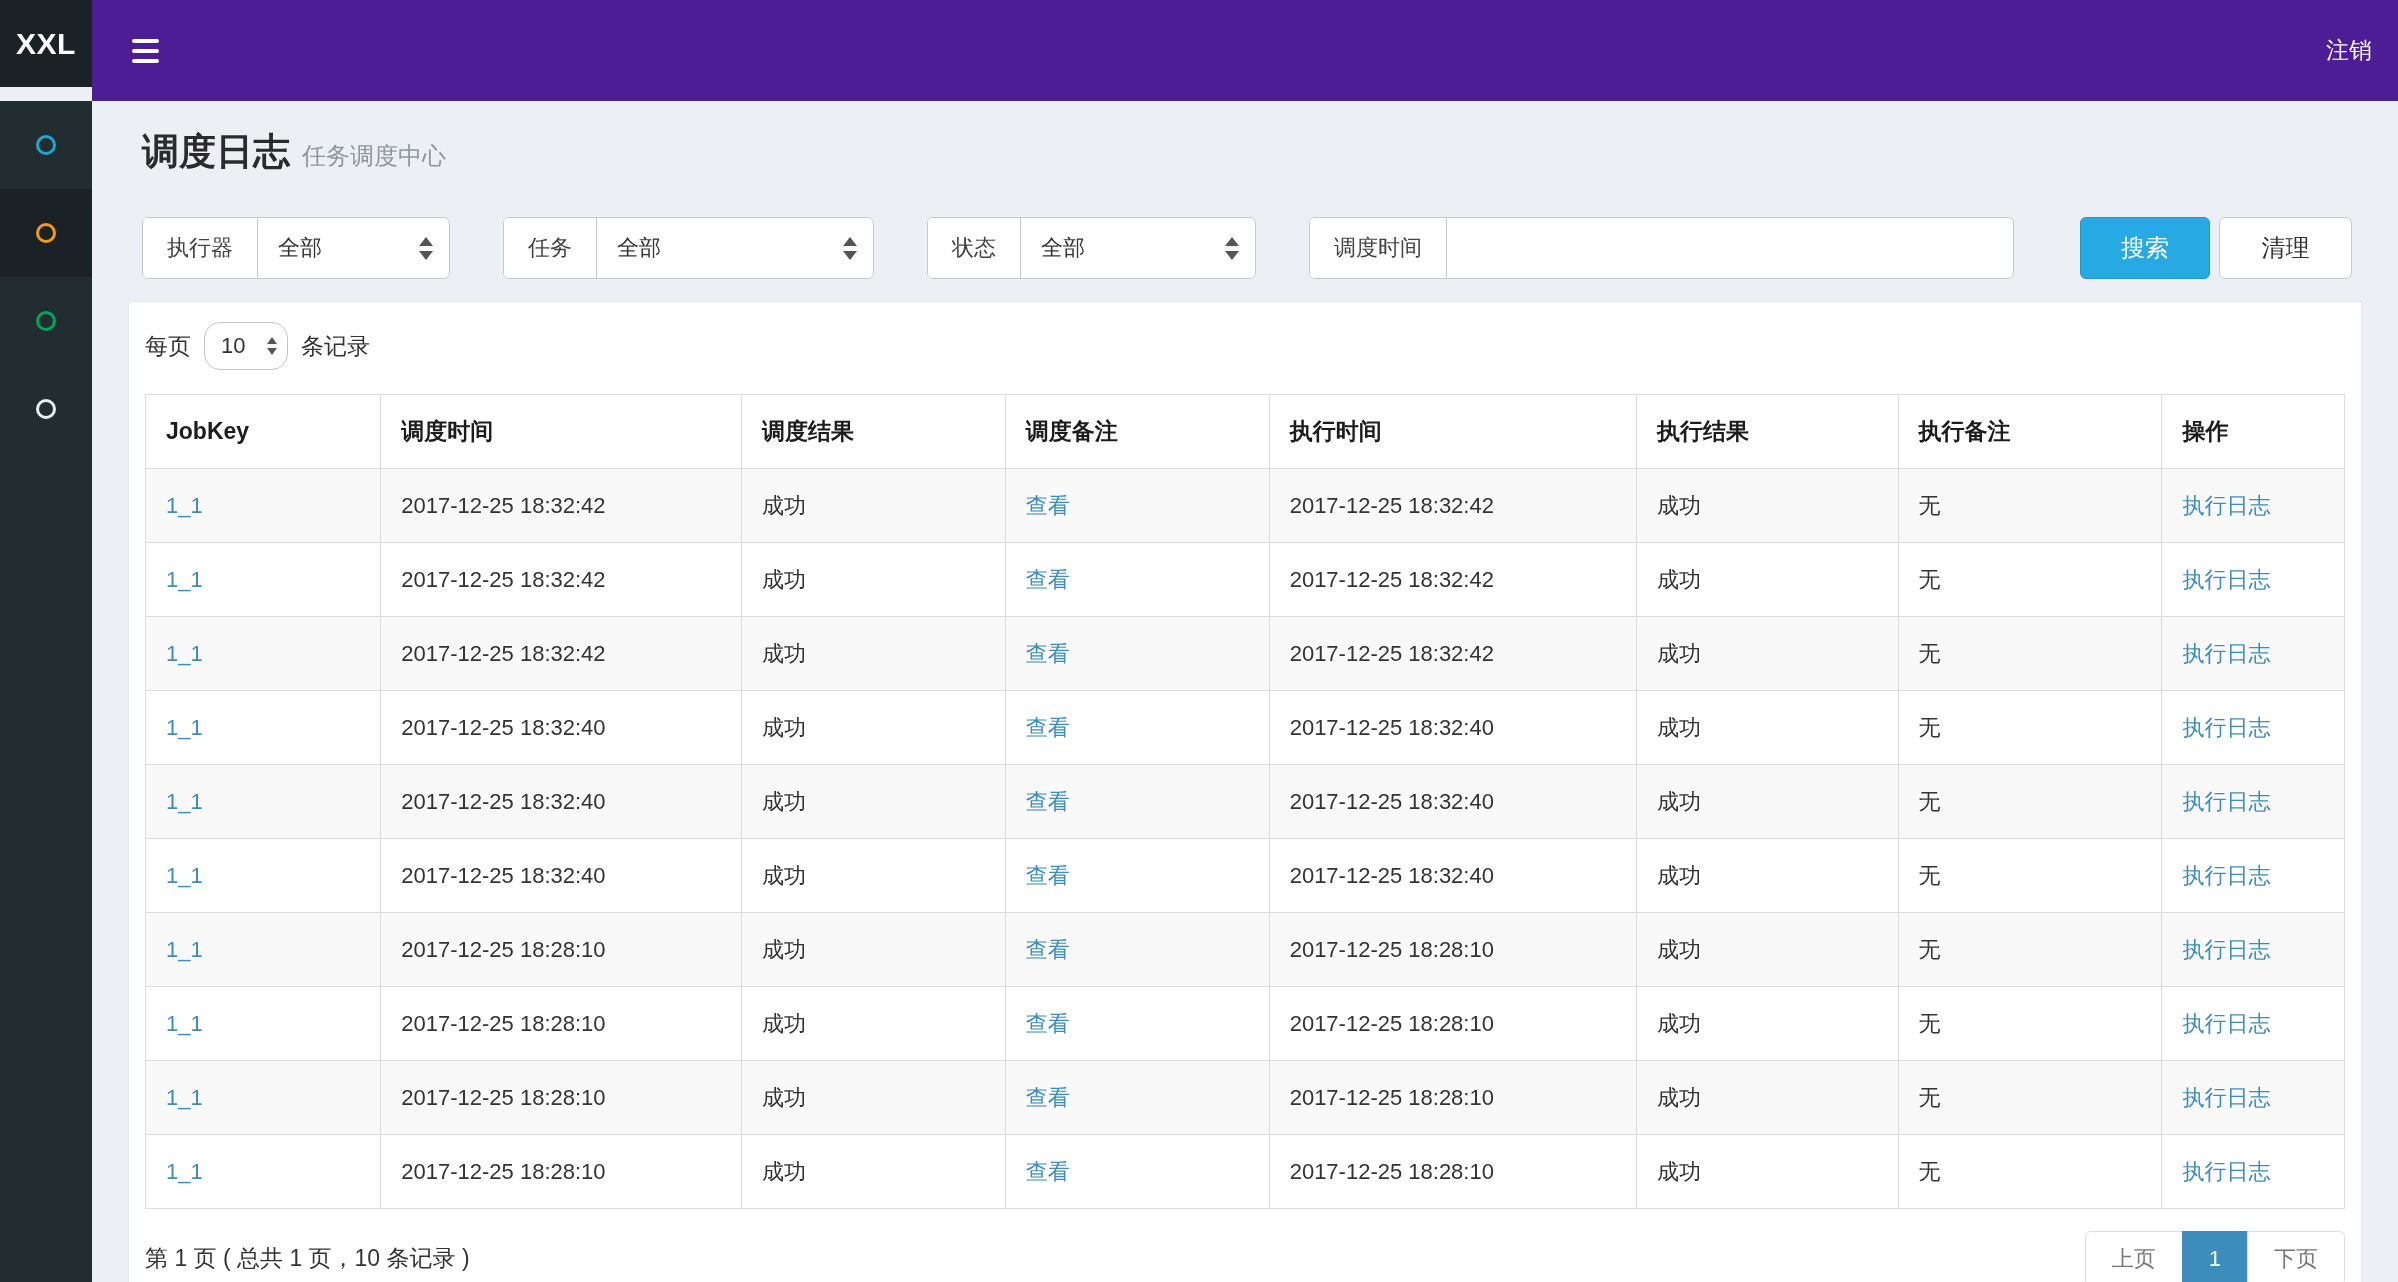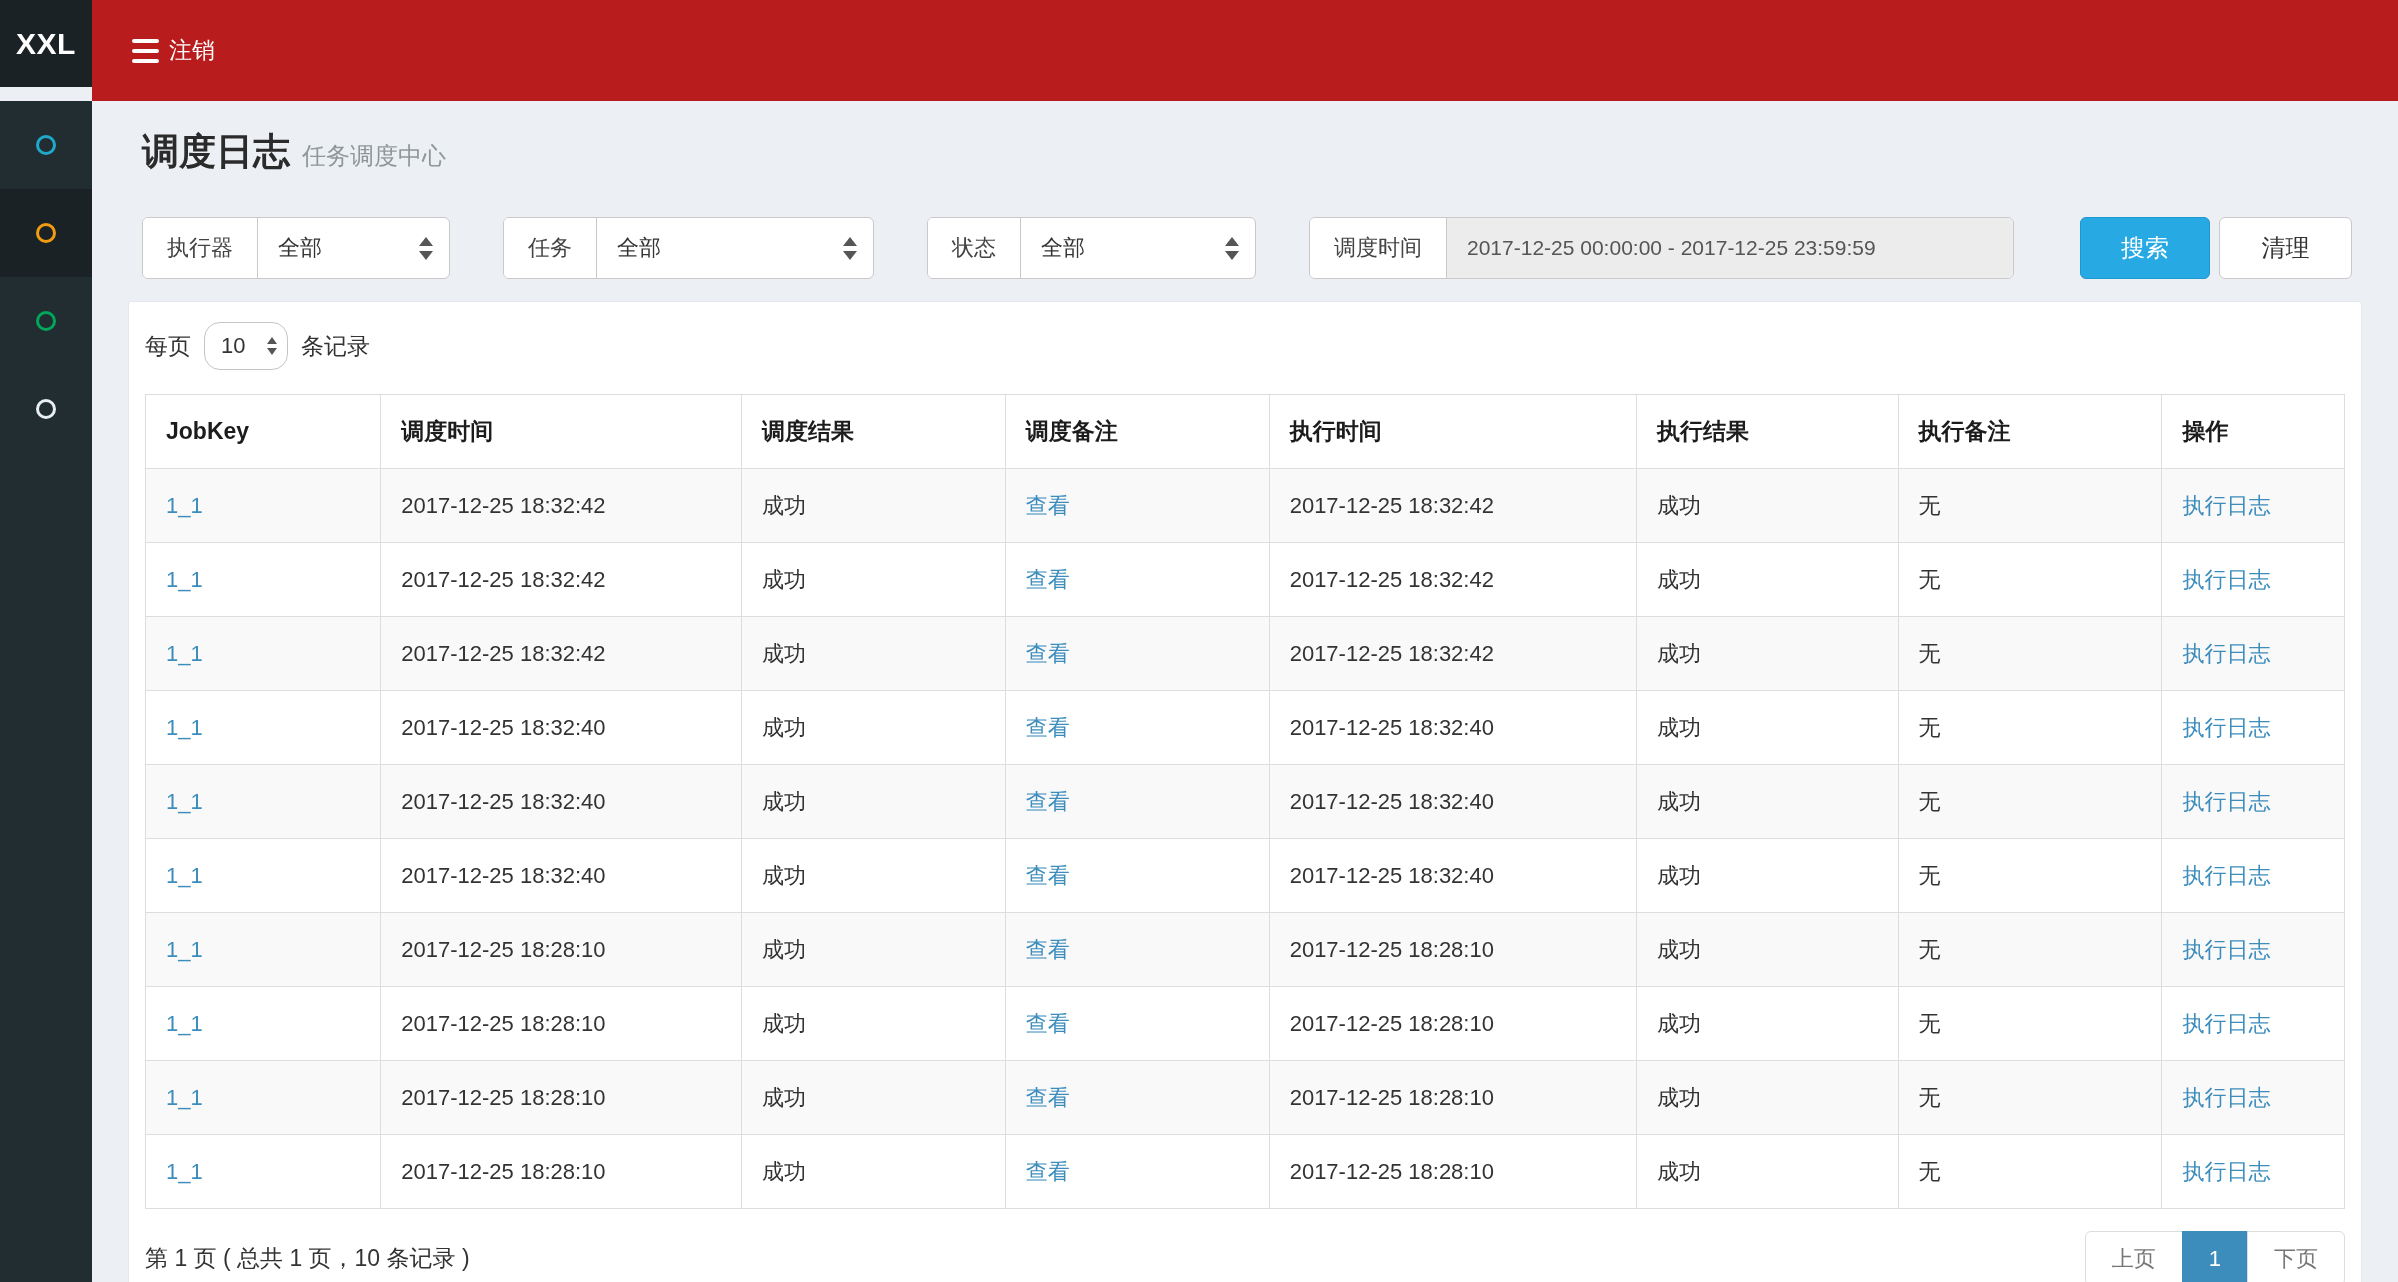--- a/index.html
+++ b/index.html
@@ -4,21 +4,21 @@
 <style>
   * { box-sizing: border-box; margin: 0; padding: 0; }
   html,body { width: 2398px; height: 1282px; overflow: hidden;
     font-family: "Liberation Sans", "DejaVu Sans", sans-serif; background: #ecf0f5; color:#333; }
 
   
   .topbar { display: flex; height: 101px; width: 100%; }
   .logo { width: 92px; height: 87px; background: #1a2226; color: #fff;
     display: flex; align-items: center; justify-content: center;
     font-size: 30px; font-weight: bold; letter-spacing: .5px; cursor: pointer; }
-  .nav-main { flex: 1; background: #b91c1c; display: flex; align-items: center; }
+  .nav-main { flex: 1; background: #4c1d95; display: flex; align-items: center; justify-content: space-between; }
   .hamburger { margin-left: 30px; display: flex; flex-direction: column; gap: 6px; cursor: pointer; padding: 10px; }
   .hamburger span { display: block; width: 27px; height: 4px; background: #fff; border-radius: 2px; }
   .logout { color: #fff; font-size: 23px; margin-right: 26px; cursor: pointer; }
 
   
   .main { display: flex; height: 1195px; }
   .sidebar { width: 92px; background: #222d32; }
   .side-item { height: 88px; display: flex; align-items: center; justify-content: center; cursor: pointer; }
   .side-item.active { background: #1a2226; }
   .circle { width: 20px; height: 20px; border: 3px solid #fff; border-radius: 50%; display: block; }
@@ -148,21 +148,20 @@
         <span class="fselect">
           <span>全部</span>
           <span class="spin">
               <i class="tri-up"></i>
               <i class="tri-down"></i>
             </span>
         </span>
       </div>
       <div class="fgroup w4">
         <span class="flabel">调度时间</span>
-        <span class="finput">2017-12-25 00:00:00 - 2017-12-25 23:59:59</span>
       </div>
       <button class="btn btn-search">搜索</button>
       <button class="btn btn-clear">清理</button>
     </div>
 
     <div class="box">
       <div class="length-row">
         <span>每页</span>
         <span class="len-select">
           <span>10</span>

